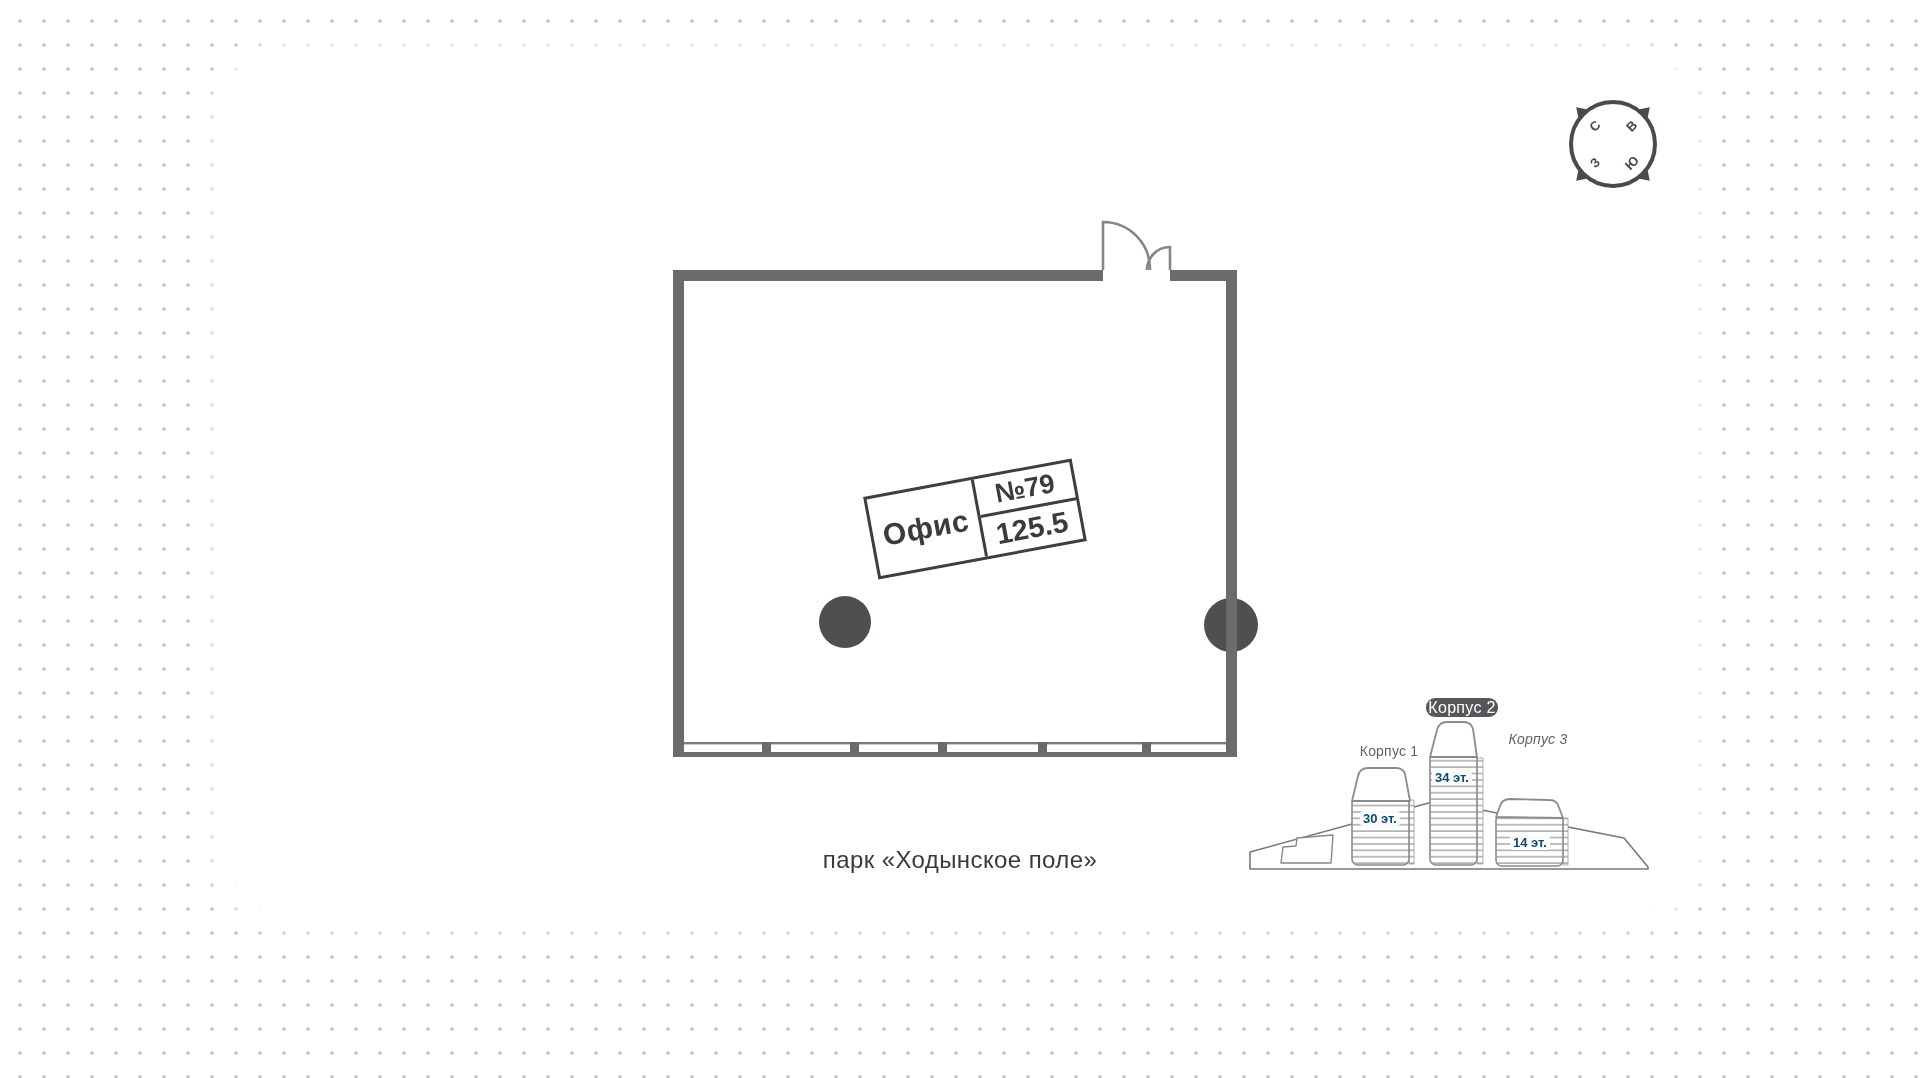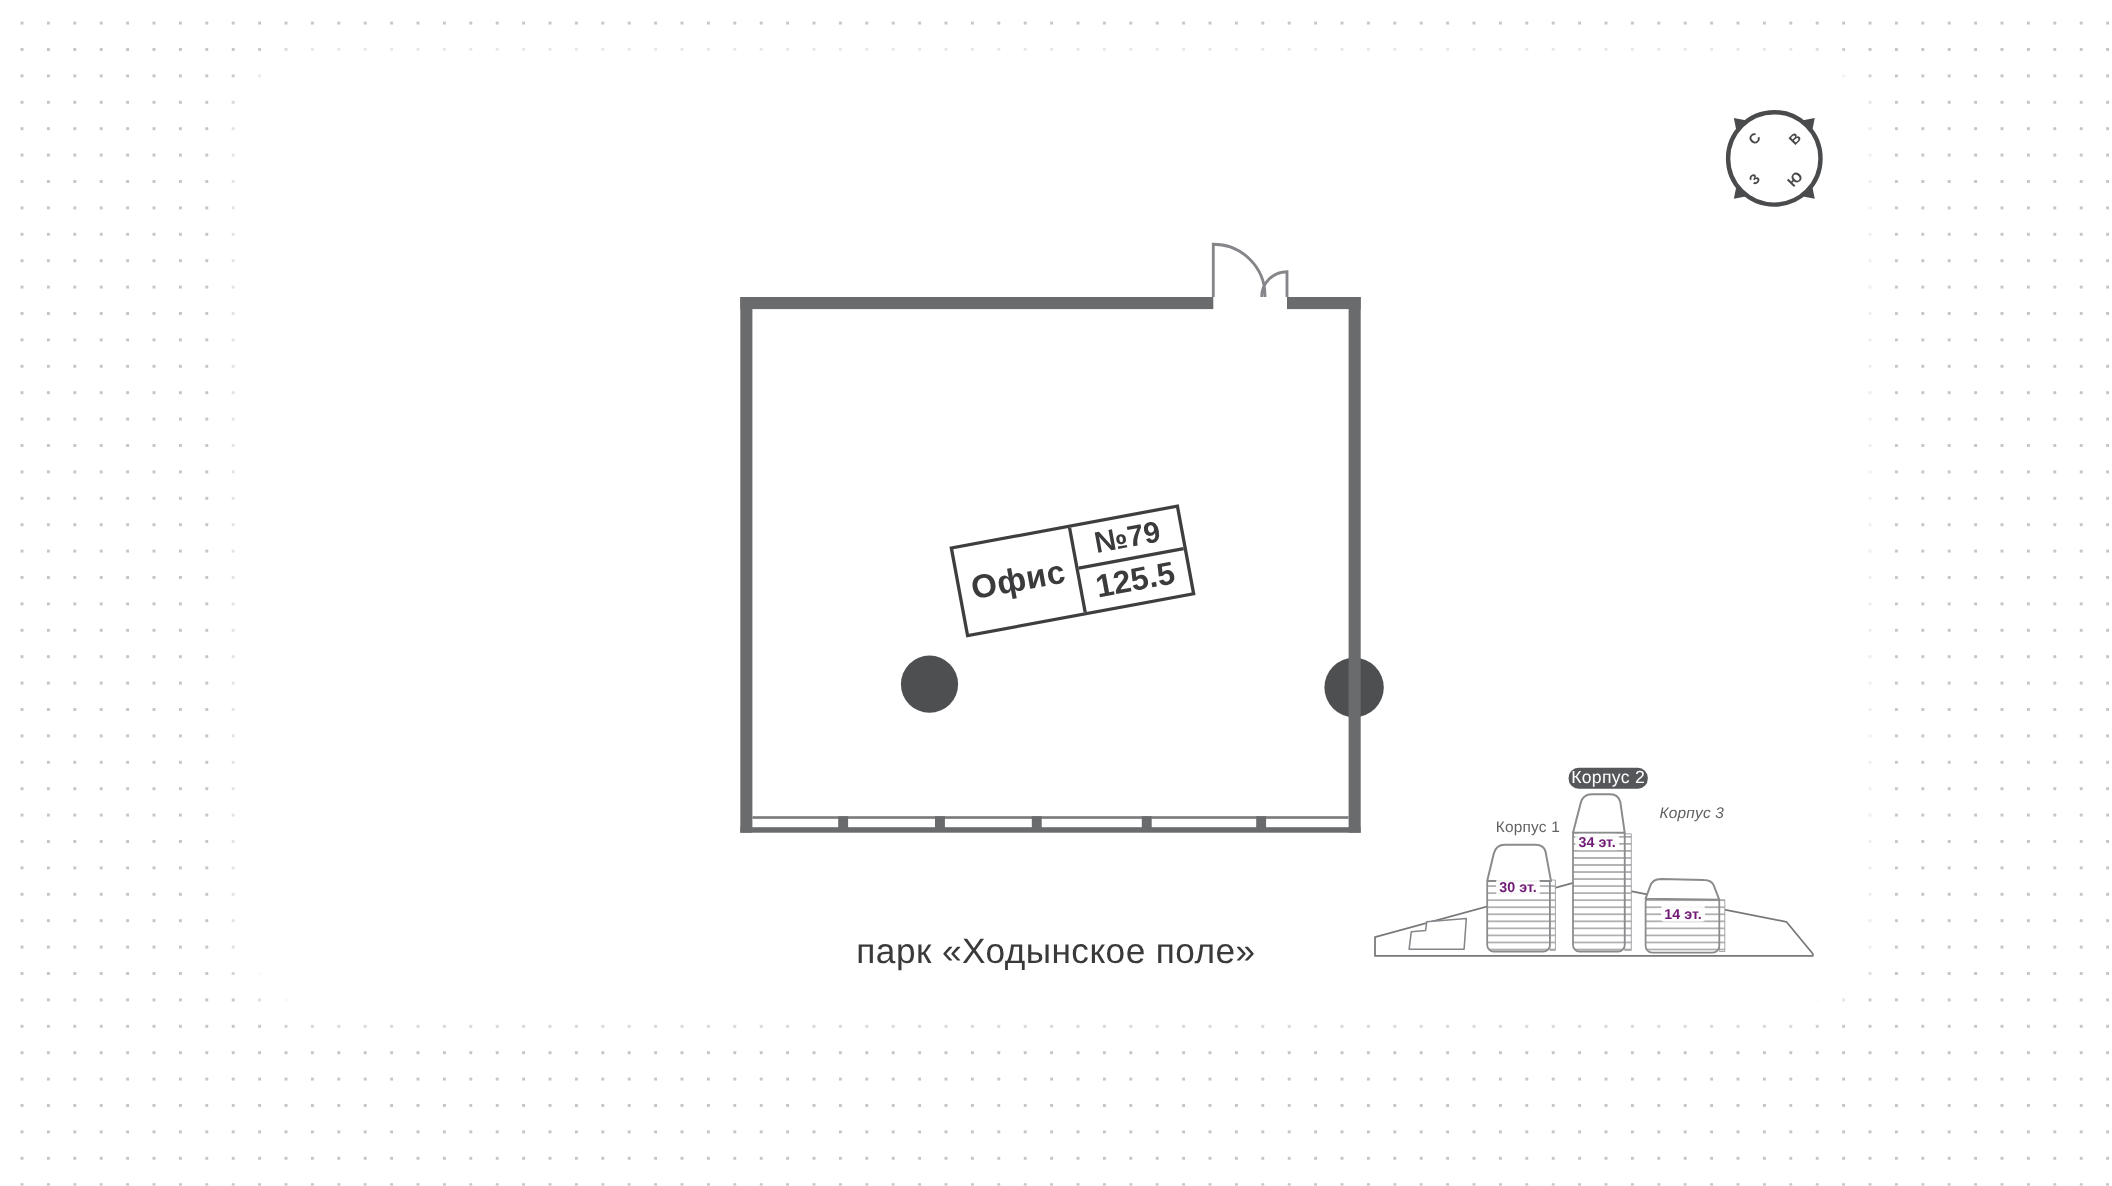--- a/index.html
+++ b/index.html
@@ -39,27 +39,27 @@
   .unit-number{
     display:flex;align-items:center;justify-content:center;
     font-size:27px;font-weight:600;border-bottom:3px solid #3e3e40;
   }
   .unit-area{
     display:flex;align-items:center;justify-content:center;
     font-size:29px;font-weight:600;
   }
   .park-label{
     left:760px;top:846px;width:400px;text-align:center;
-    font-size:32px;color:#3a3a3c;letter-spacing:.4px;
+    font-size:24px;color:#3a3a3c;letter-spacing:.4px;
   }
   
   .bname{font-size:14px;color:#616164;letter-spacing:.2px;text-align:center;}
   .bfloors{
-    font-size:13px;font-weight:600;color:#701a75;text-align:center;
-    background:rgba(255,255,255,.9);padding:0 3px;border-radius:3px;line-height:15px;
+    font-size:13px;font-weight:600;color:#0c4a6e;text-align:center;
+    background:rgba(255,255,255,.9);padding:0 3px;border-radius:3px;line-height:15px;margin-top:12px;
   }
   .badge{
     left:1426px;top:698px;width:72px;height:19px;
     background:#56575a;border-radius:9px;color:#ffffff;
     font-size:16px;display:flex;align-items:center;justify-content:center;
     letter-spacing:.3px;
   }
 </style>
 </head>
 <body>

